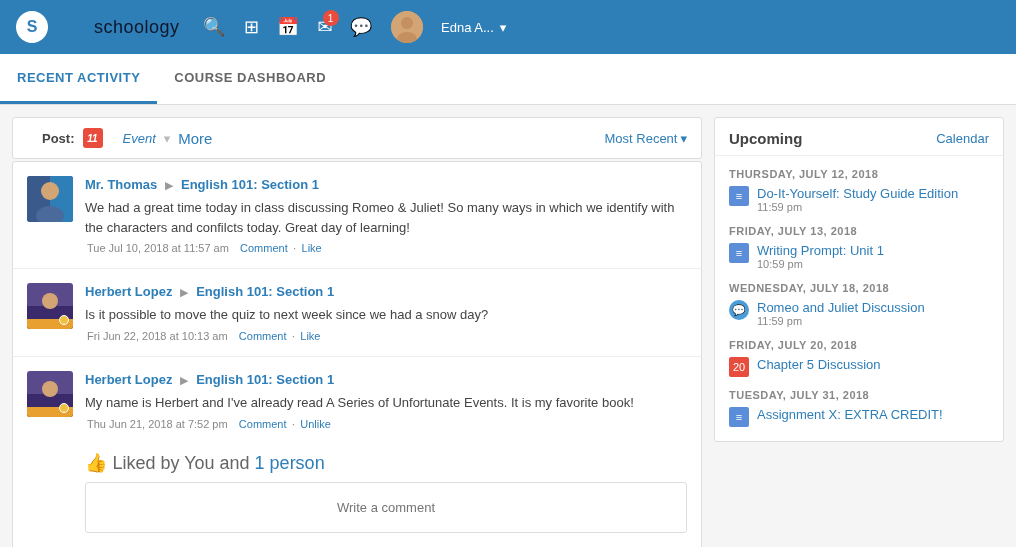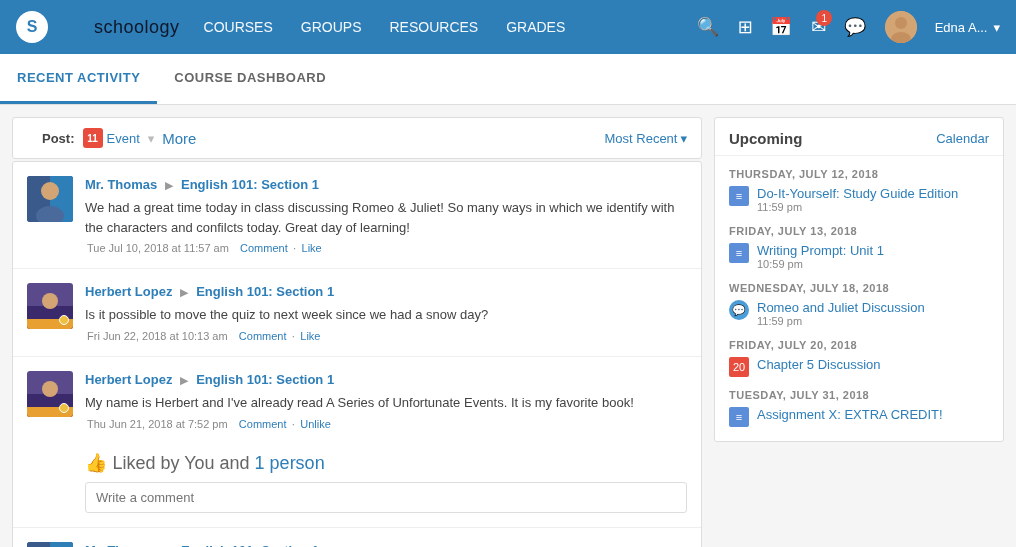--- a/index.html
+++ b/index.html
@@ -144,26 +144,27 @@
       display: flex;
       align-items: center;
       gap: 8px;
       font-size: 13px;
       color: #444;
     }
     .post-label { font-weight: 600; margin-left: 15px; }
     .event-btn {
       display: flex;
       align-items: center;
-      gap: 4px;
+      gap: 20px;
       background: none;
       border: none;
       color: #2E7EB8;
       font-size: 13px;
       cursor: pointer;
+      font-style: italic;
     }
     .event-icon {
       background: #e74c3c;
       color: white;
       width: 20px; height: 20px;
       border-radius: 3px;
       display: flex; align-items: center; justify-content: center;
       font-size: 10px;
       font-weight: bold;
     }
@@ -249,26 +250,27 @@
     .feed-meta span { margin: 0 2px; }
     .liked-bar {
       margin-top: 22px;
       font-size: 18px;
       color: #666;
     }
     .liked-bar a { color: #2E7EB8; text-decoration: none; }
     .comment-input {
       margin-top: 8px;
       width: 100%;
-      padding: 7px 10px;
+      padding: 17px 10px;
       border: 1px solid #ddd;
       border-radius: 3px;
       font-size: 13px;
       color: #999;
       outline: none;
+      text-align: center;
     }
 
     
     .upcoming-panel {
       background: white;
       border: 1px solid #ddd;
       border-radius: 3px;
     }
     .upcoming-header {
       display: flex;
@@ -327,26 +329,20 @@
   </style>
 </head>
 <body>
 
 <nav class="top-nav">
   <div class="nav-logo">
     <div class="nav-logo-circle">
       <span class="nav-logo-s">S</span>
     </div>
     <span class="nav-logo-text">schoology</span>
-  </div>
-  <div class="nav-links">
-    <a class="nav-link">COURSES</a>
-    <a class="nav-link">GROUPS</a>
-    <a class="nav-link">RESOURCES</a>
-    <a class="nav-link">GRADES</a>
   </div>
   <div class="nav-icons">
     <div class="nav-icon">🔍</div>
     <div class="nav-icon">⊞</div>
     <div class="nav-icon">📅</div>
     <div class="nav-icon" style="position:relative;">
       ✉
       <span class="nav-badge">1</span>
     </div>
     <div class="nav-icon">💬</div>

